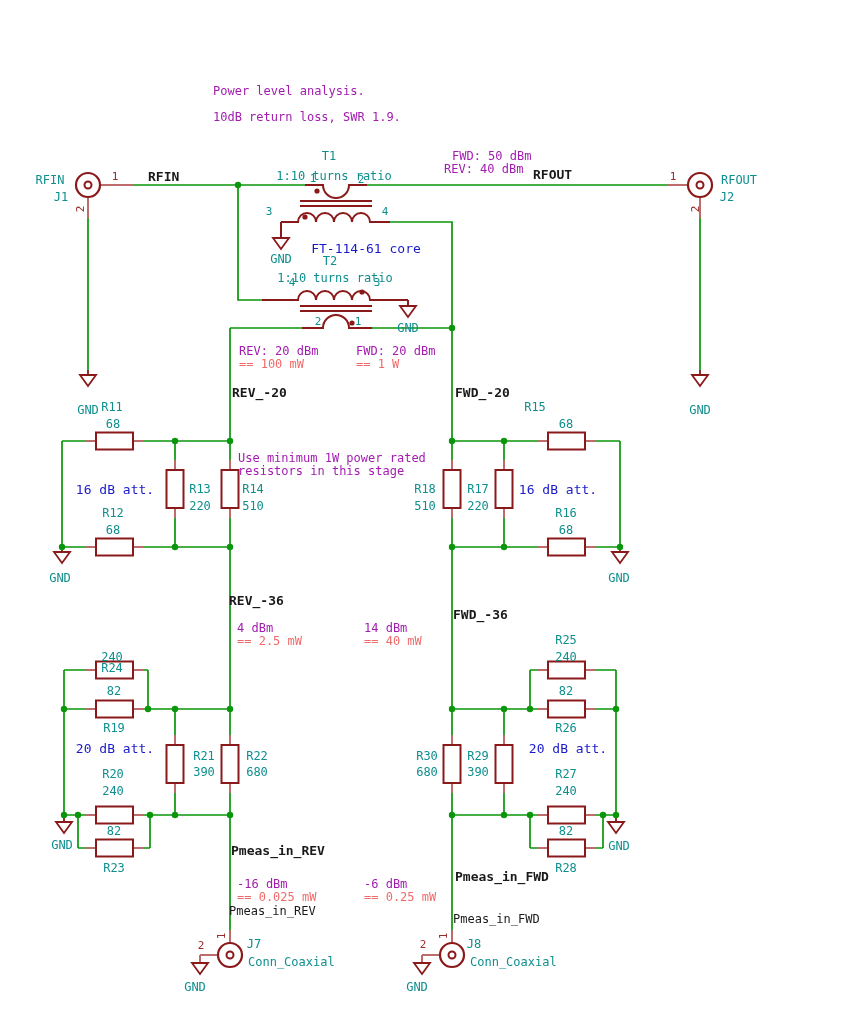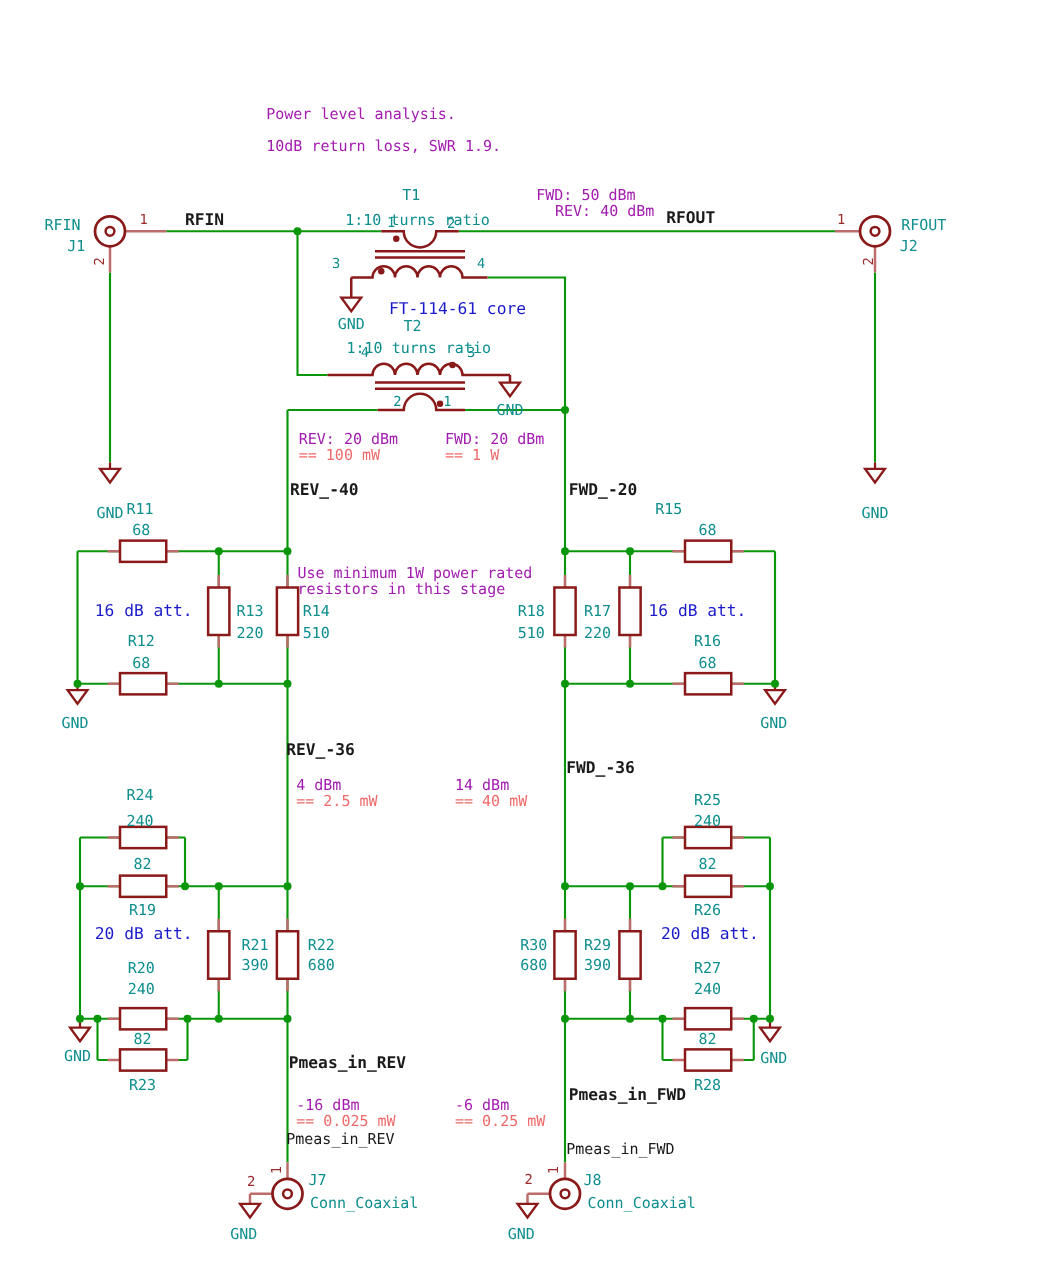--- a/index.html
+++ b/index.html
@@ -161,21 +161,21 @@
         <circle cx="504" cy="815" r="3.2" fill="#0a960a"></circle>
         <circle cx="530" cy="815" r="3.2" fill="#0a960a"></circle>
         <circle cx="603" cy="815" r="3.2" fill="#0a960a"></circle>
         <circle cx="616" cy="815" r="3.2" fill="#0a960a"></circle>
       </g>
 </svg>
 
 
 <div class="lbl la red" style="left:213px;top:84px">Power level analysis.</div>
 <div class="lbl la red" style="left:213px;top:110px">10dB return loss, SWR 1.9.</div>
-<div class="lbl la red" style="left:429px;top:149px">FWD: 50 dBm</div>
+<div class="lbl la red" style="left:452px;top:149px">FWD: 50 dBm</div>
 <div class="lbl la red" style="left:444px;top:162px">REV: 40 dBm</div>
 <div class="lbl la red" style="left:239px;top:344px">REV: 20 dBm</div>
 <div class="lbl la red2" style="left:239px;top:357px">== 100 mW</div>
 <div class="lbl la red" style="left:356px;top:344px">FWD: 20 dBm</div>
 <div class="lbl la red2" style="left:356px;top:357px">== 1 W</div>
 <div class="lbl la red" style="left:238px;top:451px">Use minimum 1W power rated</div>
 <div class="lbl la red" style="left:238px;top:464px">resistors in this stage</div>
 <div class="lbl la red" style="left:237px;top:621px">4 dBm</div>
 <div class="lbl la red2" style="left:237px;top:634px">== 2.5 mW</div>
 <div class="lbl la red" style="left:364px;top:621px">14 dBm</div>
@@ -186,21 +186,21 @@
 <div class="lbl la red2" style="left:364px;top:890px">== 0.25 mW</div>
 
 <div class="lbl blue" style="left:366px;top:248px">FT-114-61 core</div>
 <div class="lbl blue" style="left:115px;top:489px">16 dB att.</div>
 <div class="lbl blue" style="left:558px;top:489px">16 dB att.</div>
 <div class="lbl blue" style="left:115px;top:748px">20 dB att.</div>
 <div class="lbl blue" style="left:568px;top:748px">20 dB att.</div>
 
 <div class="lbl la blk" style="left:148px;top:169px">RFIN</div>
 <div class="lbl la blk" style="left:533px;top:167px">RFOUT</div>
-<div class="lbl la blk" style="left:232px;top:385px">REV_-40</div>
+<div class="lbl la blk" style="left:232px;top:385px">REV_-20</div>
 <div class="lbl la blk" style="left:455px;top:385px">FWD_-20</div>
 <div class="lbl la blk" style="left:229px;top:593px">REV_-36</div>
 <div class="lbl la blk" style="left:453px;top:607px">FWD_-36</div>
 <div class="lbl la blk" style="left:231px;top:843px">Pmeas_in_REV</div>
 <div class="lbl la blk" style="left:455px;top:869px">Pmeas_in_FWD</div>
 <div class="lbl la thin" style="left:229px;top:904px">Pmeas_in_REV</div>
 <div class="lbl la thin" style="left:453px;top:912px">Pmeas_in_FWD</div>
 
 <div class="lbl" style="left:50px;top:180px">RFIN</div>
 <div class="lbl" style="left:61px;top:197px">J1</div>
@@ -252,21 +252,21 @@
 <div class="lbl" style="left:253px;top:489px">R14</div>
 <div class="lbl" style="left:253px;top:506px">510</div>
 <div class="lbl" style="left:535px;top:407px">R15</div>
 <div class="lbl" style="left:566px;top:424px">68</div>
 <div class="lbl" style="left:566px;top:513px">R16</div>
 <div class="lbl" style="left:566px;top:530px">68</div>
 <div class="lbl" style="left:478px;top:489px">R17</div>
 <div class="lbl" style="left:478px;top:506px">220</div>
 <div class="lbl" style="left:425px;top:489px">R18</div>
 <div class="lbl" style="left:425px;top:506px">510</div>
-<div class="lbl" style="left:112px;top:636px">R24</div>
+<div class="lbl" style="left:112px;top:668px">R24</div>
 <div class="lbl" style="left:112px;top:657px">240</div>
 <div class="lbl" style="left:114px;top:691px">82</div>
 <div class="lbl" style="left:114px;top:728px">R19</div>
 <div class="lbl" style="left:204px;top:756px">R21</div>
 <div class="lbl" style="left:204px;top:772px">390</div>
 <div class="lbl" style="left:257px;top:756px">R22</div>
 <div class="lbl" style="left:257px;top:772px">680</div>
 <div class="lbl" style="left:113px;top:774px">R20</div>
 <div class="lbl" style="left:113px;top:791px">240</div>
 <div class="lbl" style="left:114px;top:831px">82</div>

